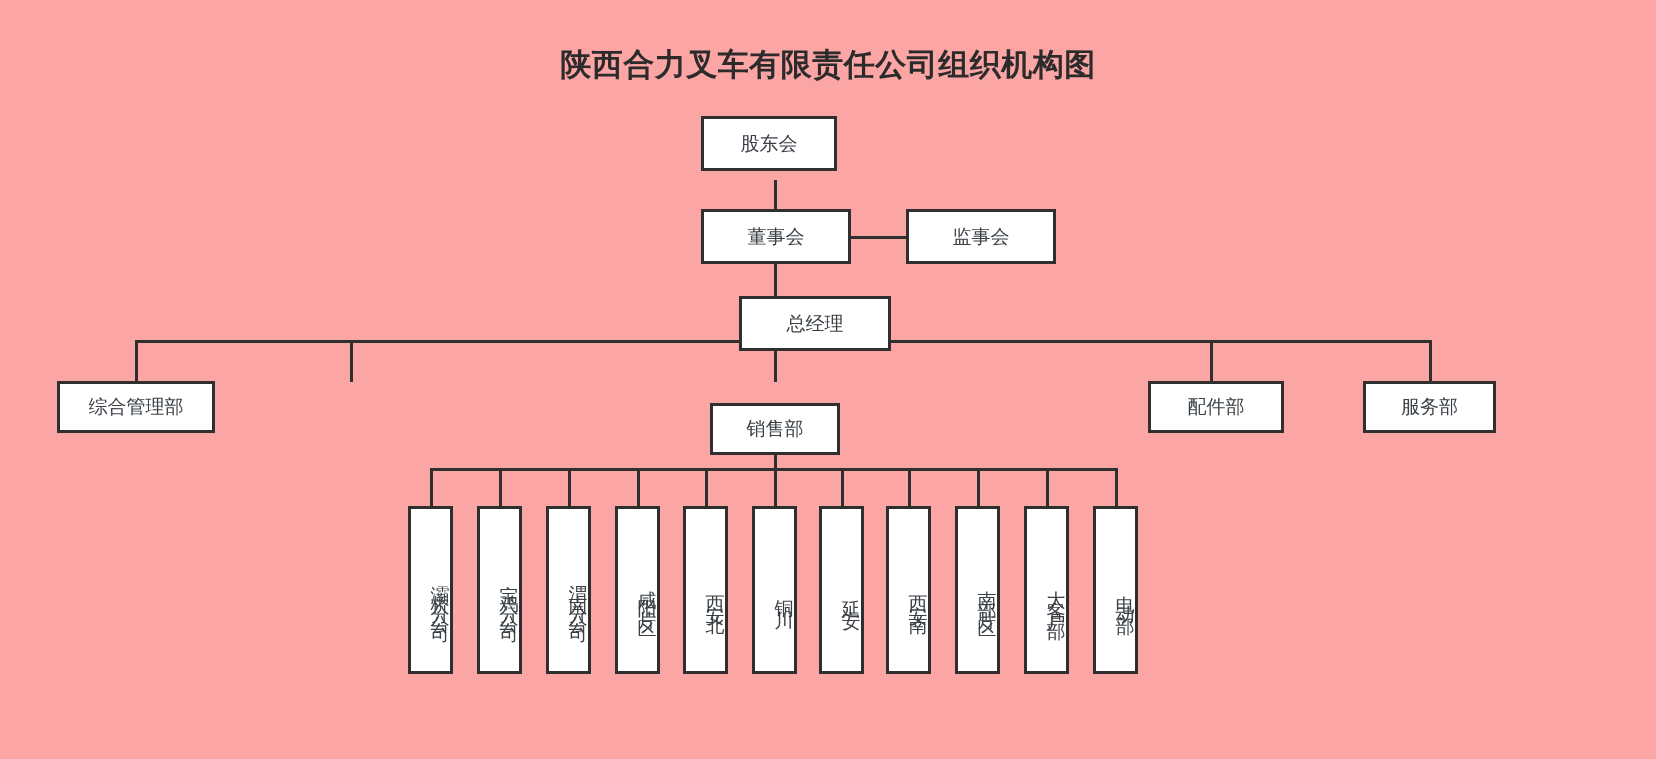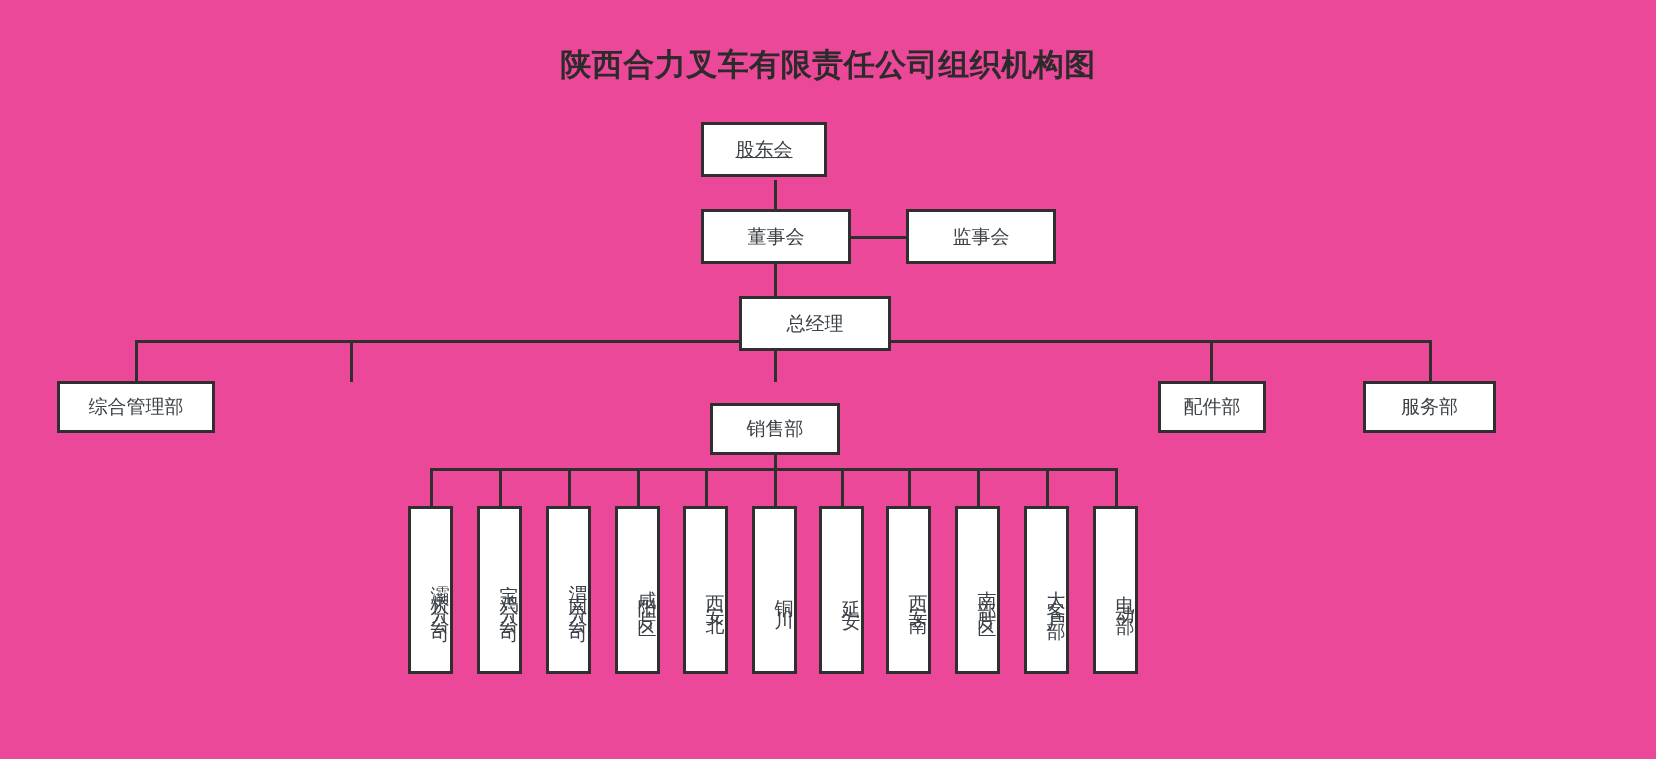--- a/index.html
+++ b/index.html
@@ -9,21 +9,21 @@
     background: #ffffff;
   }
   body {
     font-family: "DejaVu Sans", "Liberation Sans", sans-serif;
     color: #1f2328;
   }
   #canvas {
     position: relative;
     width: 1656px;
     height: 759px;
-    background: #ec4899;
+    background: #fca5a5;
     overflow: hidden;
   }
 
   
   #chart-title {
     position: absolute;
     left: 0;
     top: 44px;
     width: 1656px;
     text-align: center;
@@ -97,34 +97,34 @@
   <div class="line v" style="left:568px; top:468px; height:38px;"></div>
   <div class="line v" style="left:637px; top:468px; height:38px;"></div>
   <div class="line v" style="left:705px; top:468px; height:38px;"></div>
   <div class="line v" style="left:774px; top:468px; height:38px;"></div>
   <div class="line v" style="left:841px; top:468px; height:38px;"></div>
   <div class="line v" style="left:908px; top:468px; height:38px;"></div>
   <div class="line v" style="left:977px; top:468px; height:38px;"></div>
   <div class="line v" style="left:1046px; top:468px; height:38px;"></div>
   <div class="line v" style="left:1115px; top:468px; height:38px;"></div>
 
-  <div class="node" style="left:701px; top:122px; width:126px; height:55px;text-decoration:underline;">股东会</div>
+  <div class="node" style="left:701px; top:116px; width:136px; height:55px;">股东会</div>
 
   <div class="node" style="left:701px; top:209px; width:150px; height:55px;">董事会</div>
 
   <div class="node" style="left:906px; top:209px; width:150px; height:55px;">监事会</div>
 
   <div class="node" style="left:699px; top:296px; width:152px; height:55px;margin-left:40px;">总经理</div>
 
   <div class="node" style="left:57px; top:381px; width:158px; height:52px;">综合管理部</div>
 
 
   <div class="node" style="left:710px; top:381px; width:130px; height:52px;margin-top:22px;">销售部</div>
 
-  <div class="node" style="left:1148px; top:381px; width:108px; height:52px;margin-left:10px;">配件部</div>
+  <div class="node" style="left:1148px; top:381px; width:136px; height:52px;">配件部</div>
 
   <div class="node" style="left:1363px; top:381px; width:133px; height:52px;">服务部</div>
 
   <div class="node vert" style="left:408px; top:506px; width:45px; height:168px;">灞桥分公司</div>
 
   <div class="node vert" style="left:477px; top:506px; width:45px; height:168px;">宝鸡分公司</div>
 
   <div class="node vert" style="left:546px; top:506px; width:45px; height:168px;">渭南分公司</div>
 
   <div class="node vert" style="left:615px; top:506px; width:45px; height:168px;">咸阳片区</div>

